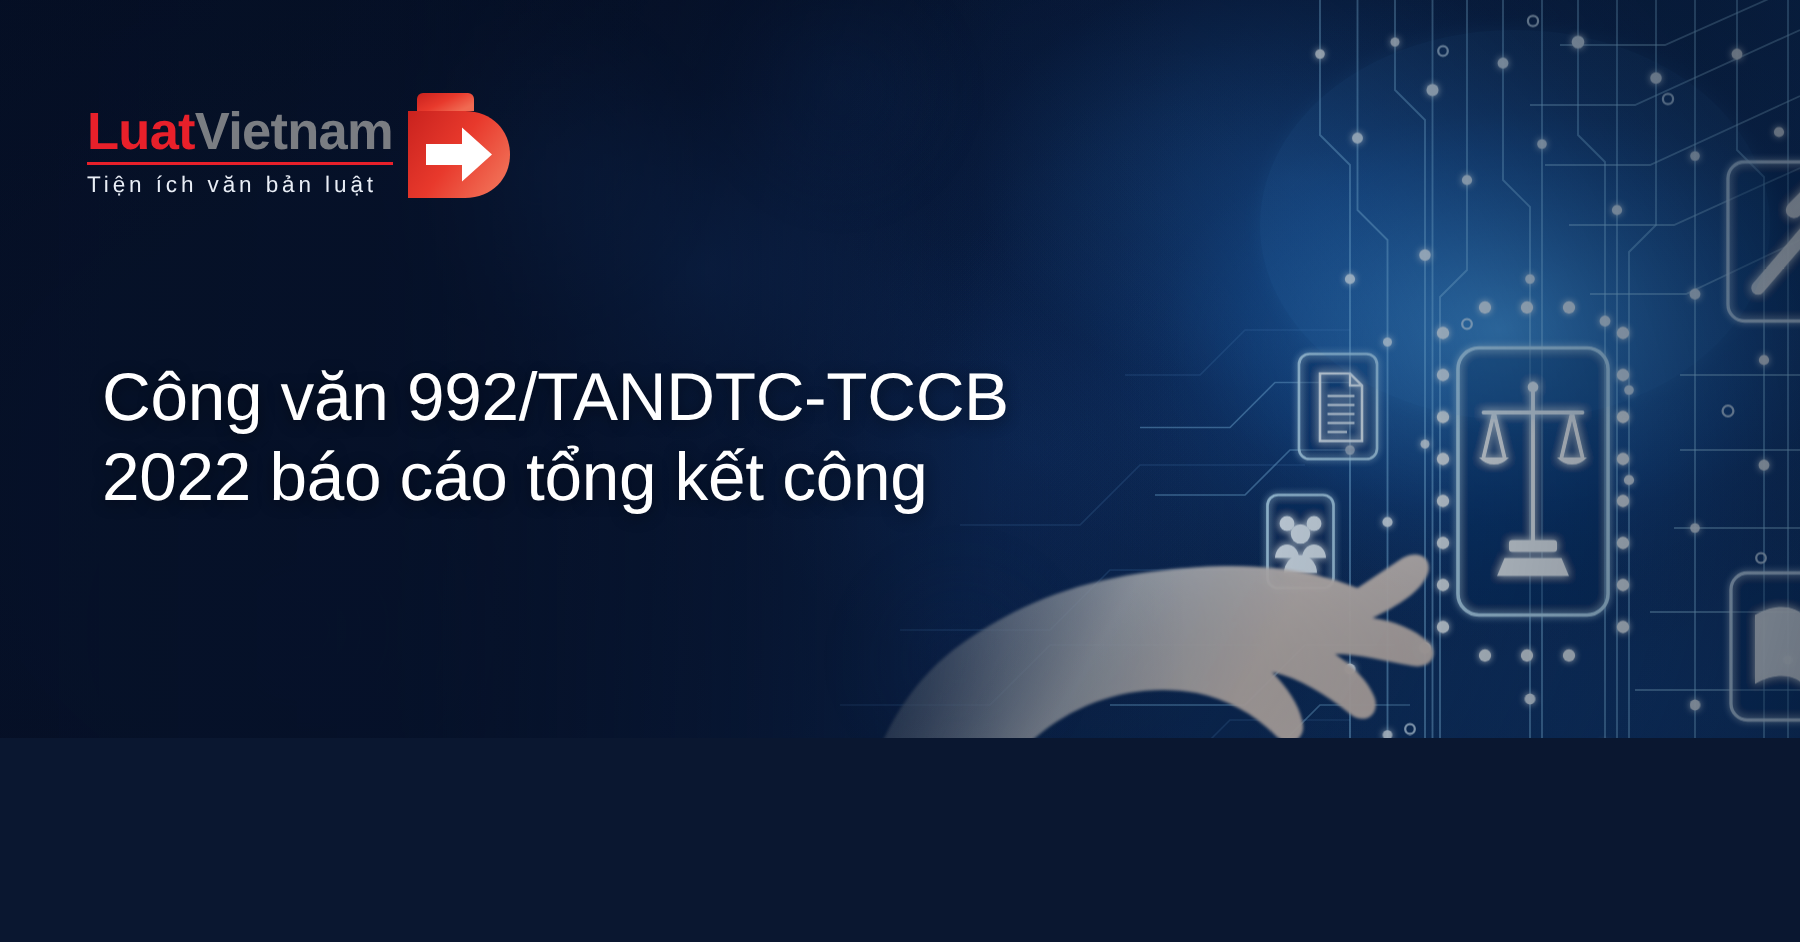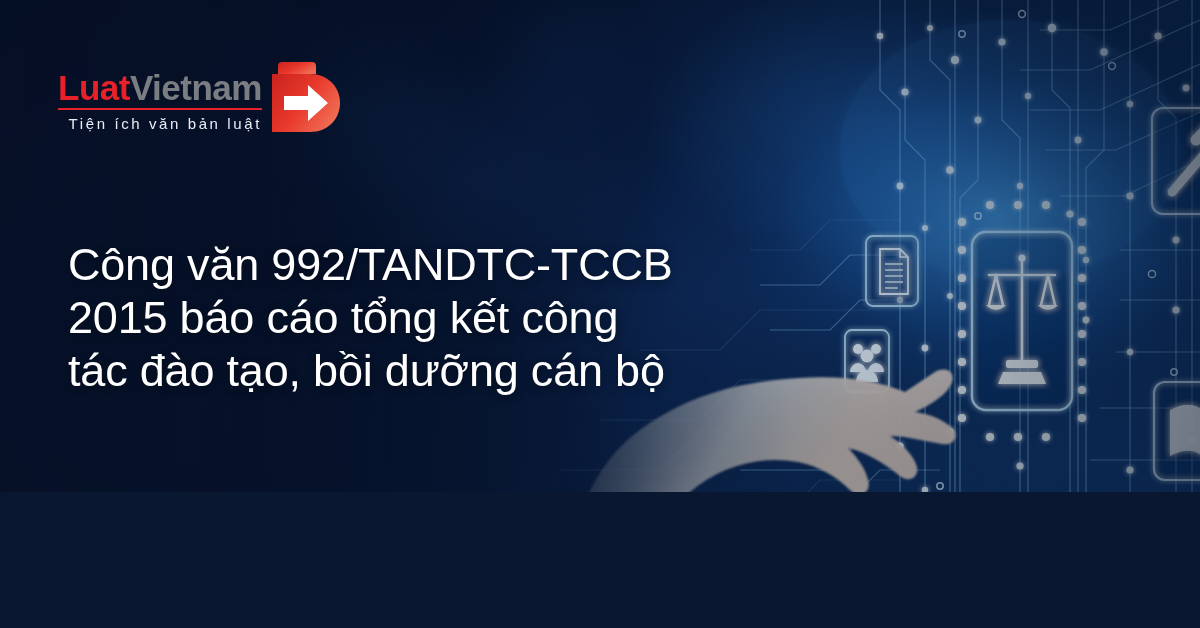--- a/index.html
+++ b/index.html
@@ -90,21 +90,21 @@
     background: #e8202a;
     margin-top: 3px;
     width: 100%;
   }
   .logo-tagline {
     margin-top: 5px;
     font-size: 15px;
     color: #e9eef6;
     letter-spacing: 2.6px;
     white-space: nowrap;
-    text-align: right;
+    text-align: left;
   }
   .logo-mark {
     margin-left: 6px;
     width: 74px;
     height: 82px;
     position: relative;
   }
 
   
   #headline {
@@ -448,17 +448,16 @@
         </defs>
         <path d="M14 6 h30 a4 4 0 0 1 4 4 v8 h-38 v-8 a4 4 0 0 1 4 -4 z" fill="url(#redg)"></path>
         <path d="M4 18 h38 c18 0 30 13 30 29 c0 16 -12 29 -30 29 h-38 z" fill="url(#redg)"></path>
         <path d="M16 40 h24 v-11 l20 18 l-20 18 v-11 h-24 z" fill="#ffffff"></path>
       </svg>
     </div>
   </div>
 
   <div id="headline">
     <span class="hl-line">Công văn 992/TANDTC-TCCB</span>
-    <span class="hl-line">2015 báo cáo tổng kết công</span>
-    <span class="hl-line">tác đào tạo, bồi dưỡng cán bộ</span>
+    <span class="hl-line">2022 báo cáo tổng kết công</span>
   </div>
 
 </div>
 
 </body></html>

